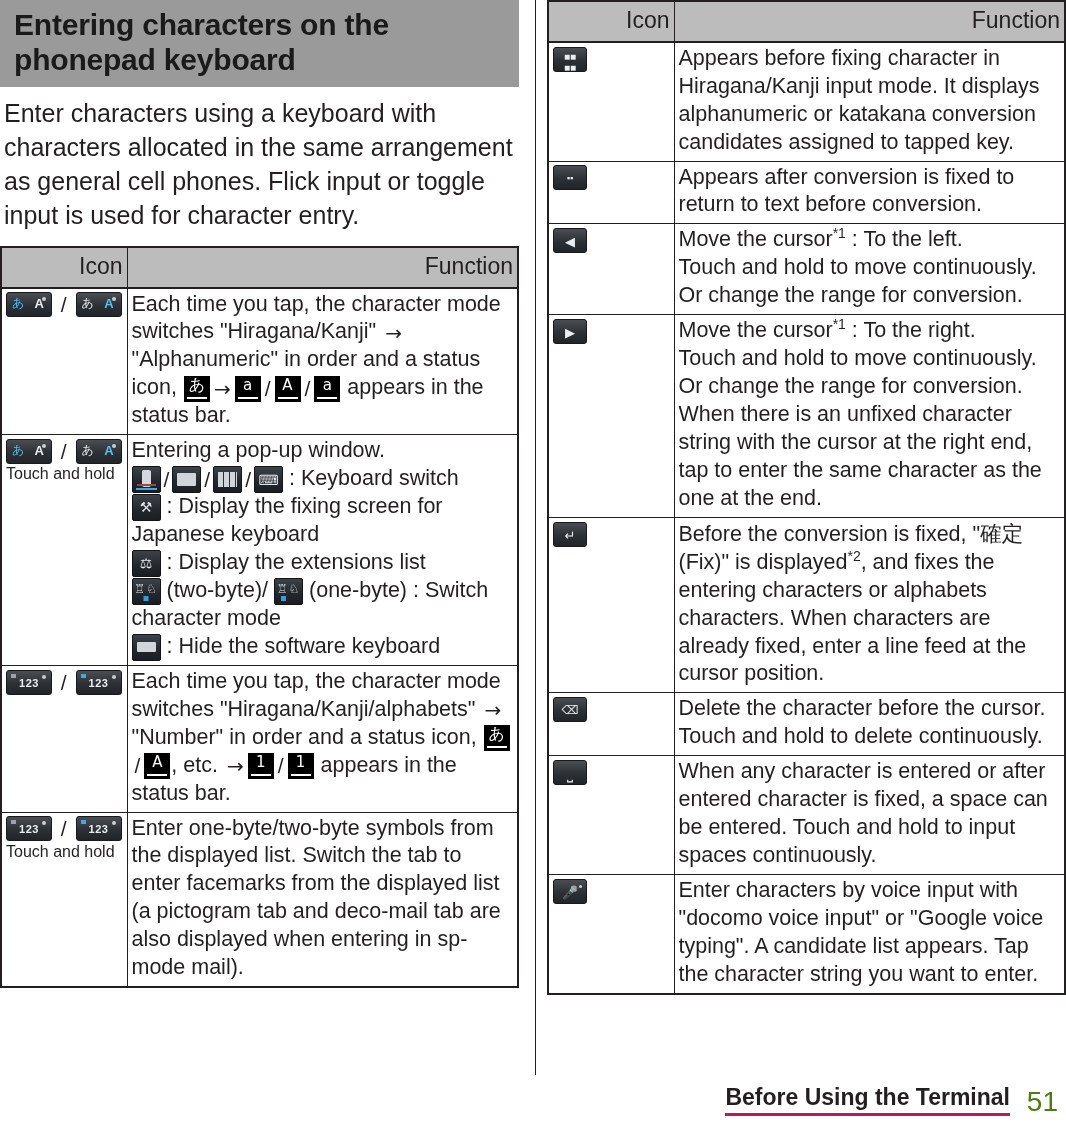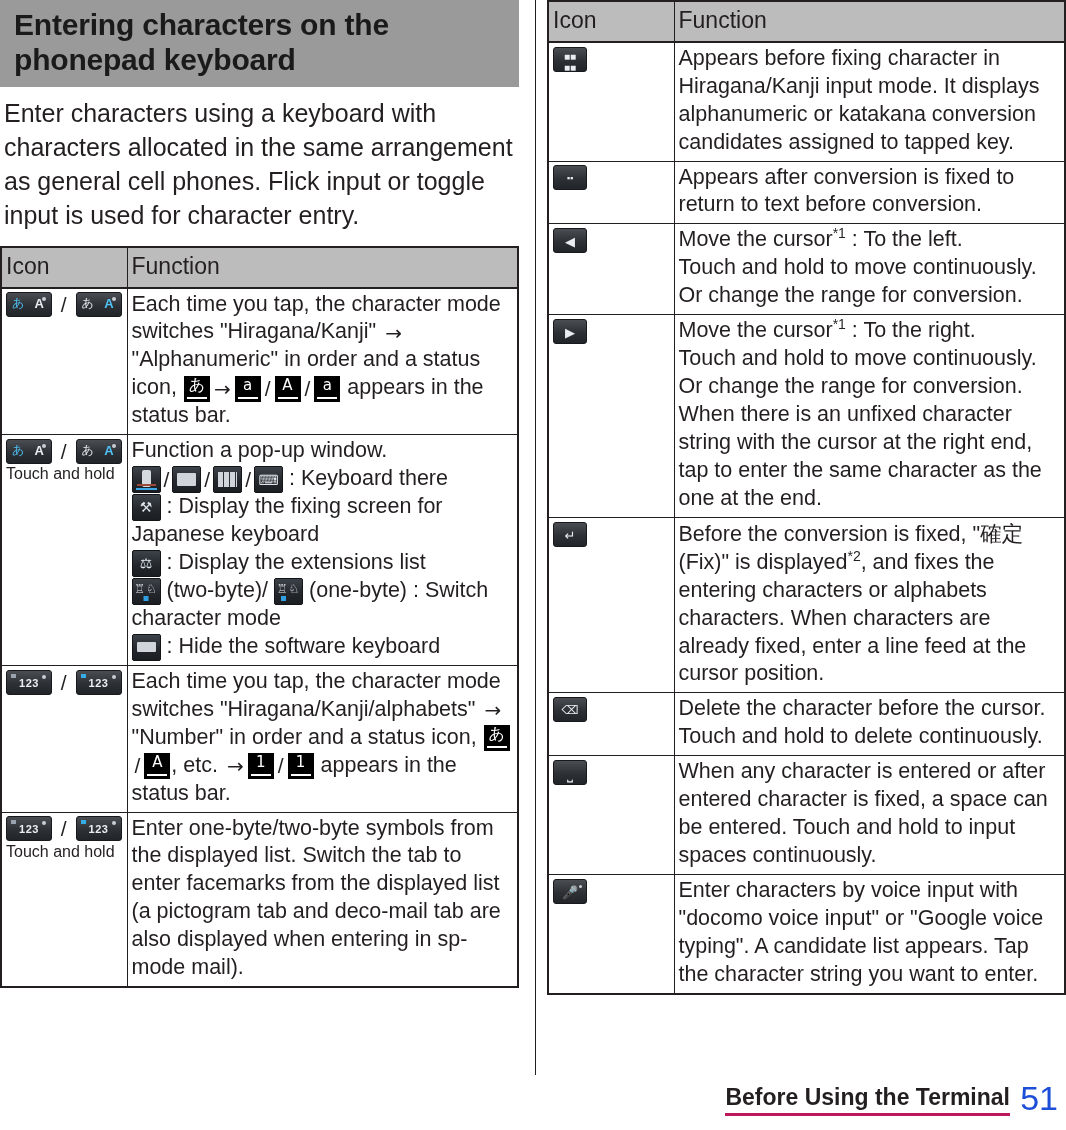--- a/index.html
+++ b/index.html
@@ -74,21 +74,21 @@
     border: 2px solid #231f20;
   }
   table.keytable th,
   table.keytable td {
     border: 1px solid #231f20;
     vertical-align: top;
     padding: 2px 4px 4px 4px;
   }
   table.keytable thead th {
     background: #bcbcbc;
-    text-align: left;
+    text-align: right;
     font-weight: normal;
     font-size: 23px;
     line-height: 1.25;
     padding: 4px 4px 6px 4px;
     border-bottom: 2px solid #231f20;
     margin-top: 45px;
   }
   col.c-icon { width: 126px; }
   col.c-func { width: auto; }
 
@@ -345,22 +345,22 @@
     font-size: 23px;
     font-weight: bold;
     color: #231f20;
     border-bottom: 3px solid #be185d;
     padding-bottom: 2px;
   }
   #footer-page {
     position: absolute;
     right: 8px;
     bottom: 4px;
-    font-size: 34px;
-    color: #1d4ed8;
+    font-size: 28px;
+    color: #4d7c0f;
   }
 </style>
 </head>
 <body>
 
 <div id="page">
 
   <div id="col-divider"></div>
 
   <div id="col-left">
@@ -404,24 +404,24 @@
             <span class="keyicon k-wide hl-left">
               <span class="ka jp">あ</span><span class="kb">A</span><span class="dot-tr"></span>
             </span>
             <span class="slash">/</span>
             <span class="keyicon k-wide hl-right">
               <span class="ka jp">あ</span><span class="kb">A</span><span class="dot-tr"></span>
             </span>
             <span class="touchhold">Touch and hold</span>
           </td>
           <td class="func-cell">
-            <div>Function a pop-up window.</div>
+            <div>Entering a pop-up window.</div>
             <div>
               <span class="popicon"><span class="phonebody"></span><span class="redline"></span><span class="barline"></span></span><span class="slash">/</span><span class="popicon"><span class="kbframe"></span></span><span class="slash">/</span><span class="popicon"><span class="kbgrid"></span></span><span class="slash">/</span><span class="popicon"><span class="mini">⌨</span></span>
-              <span>: Keyboard there</span>
+              <span>: Keyboard switch</span>
             </div>
             <div>
               <span class="popicon"><span class="mini">⚒</span></span>
               <span>: Display the fixing screen for Japanese keyboard</span>
             </div>
             <div>
               <span class="popicon"><span class="mini">⚖</span></span>
               <span>: Display the extensions list</span>
             </div>
             <div>

